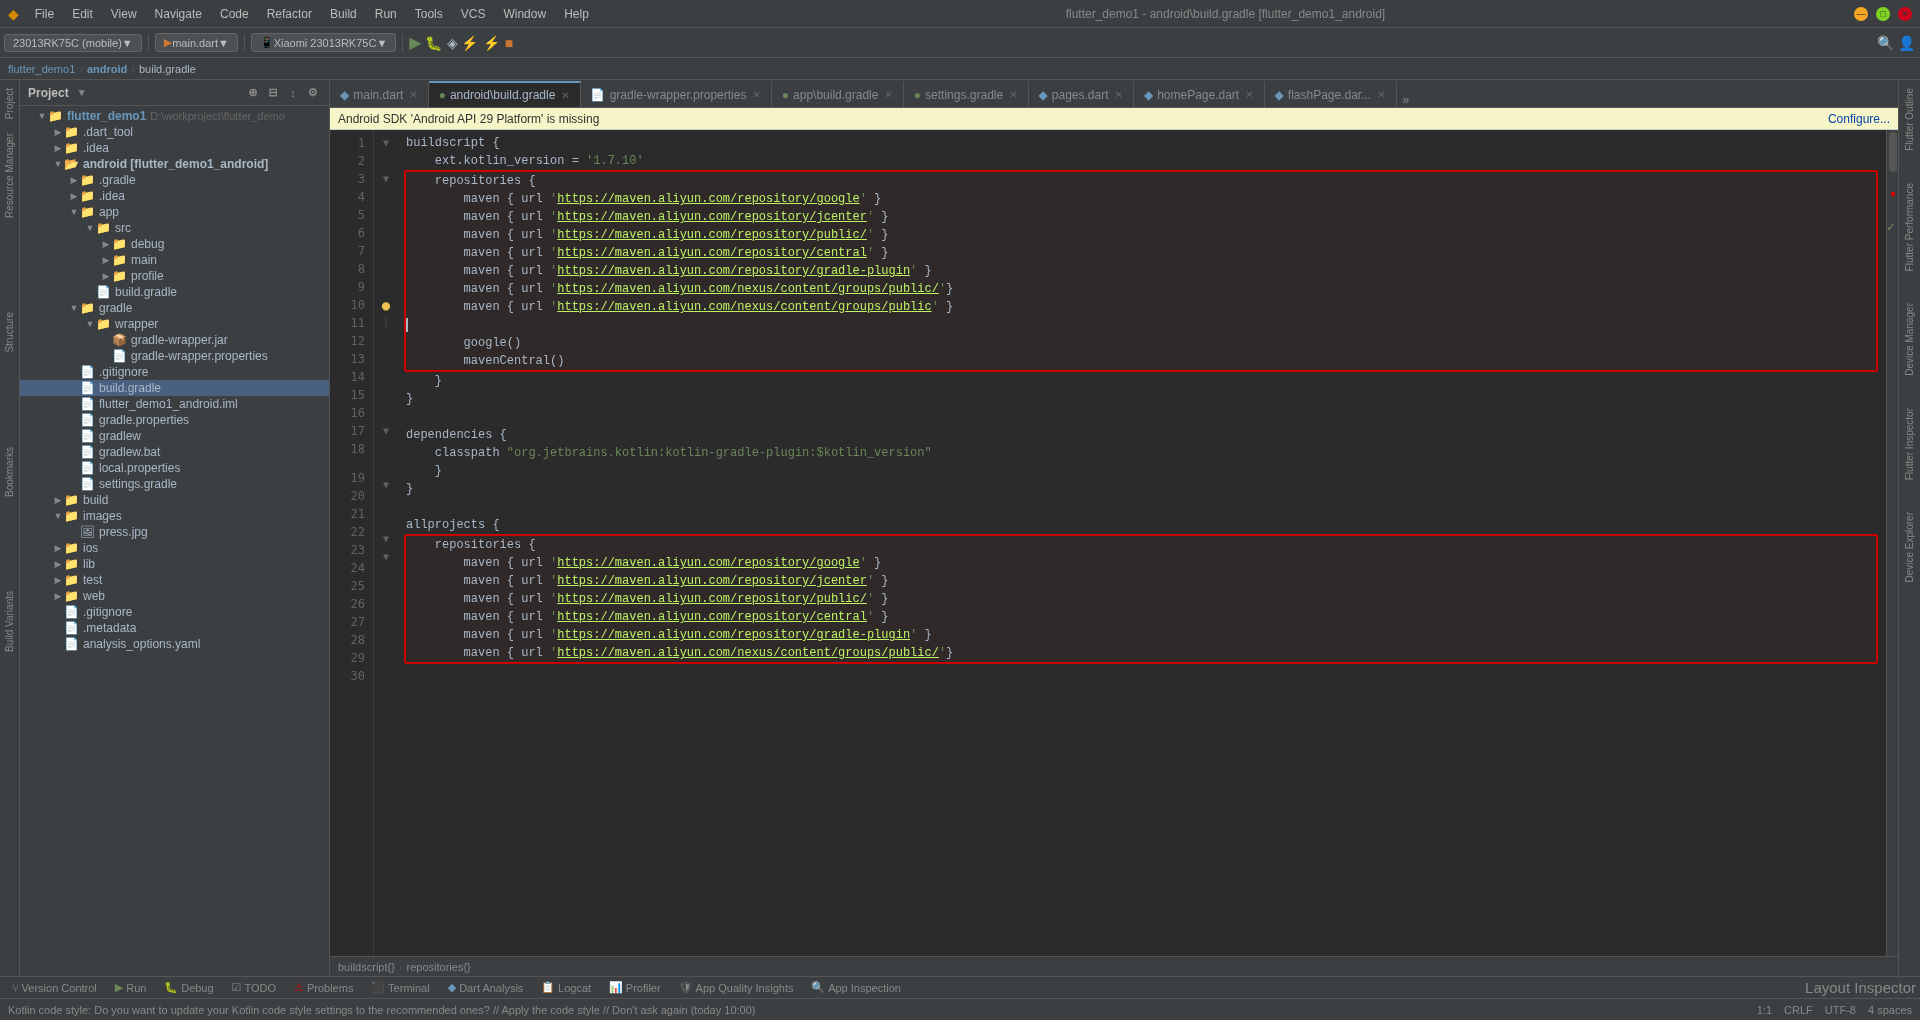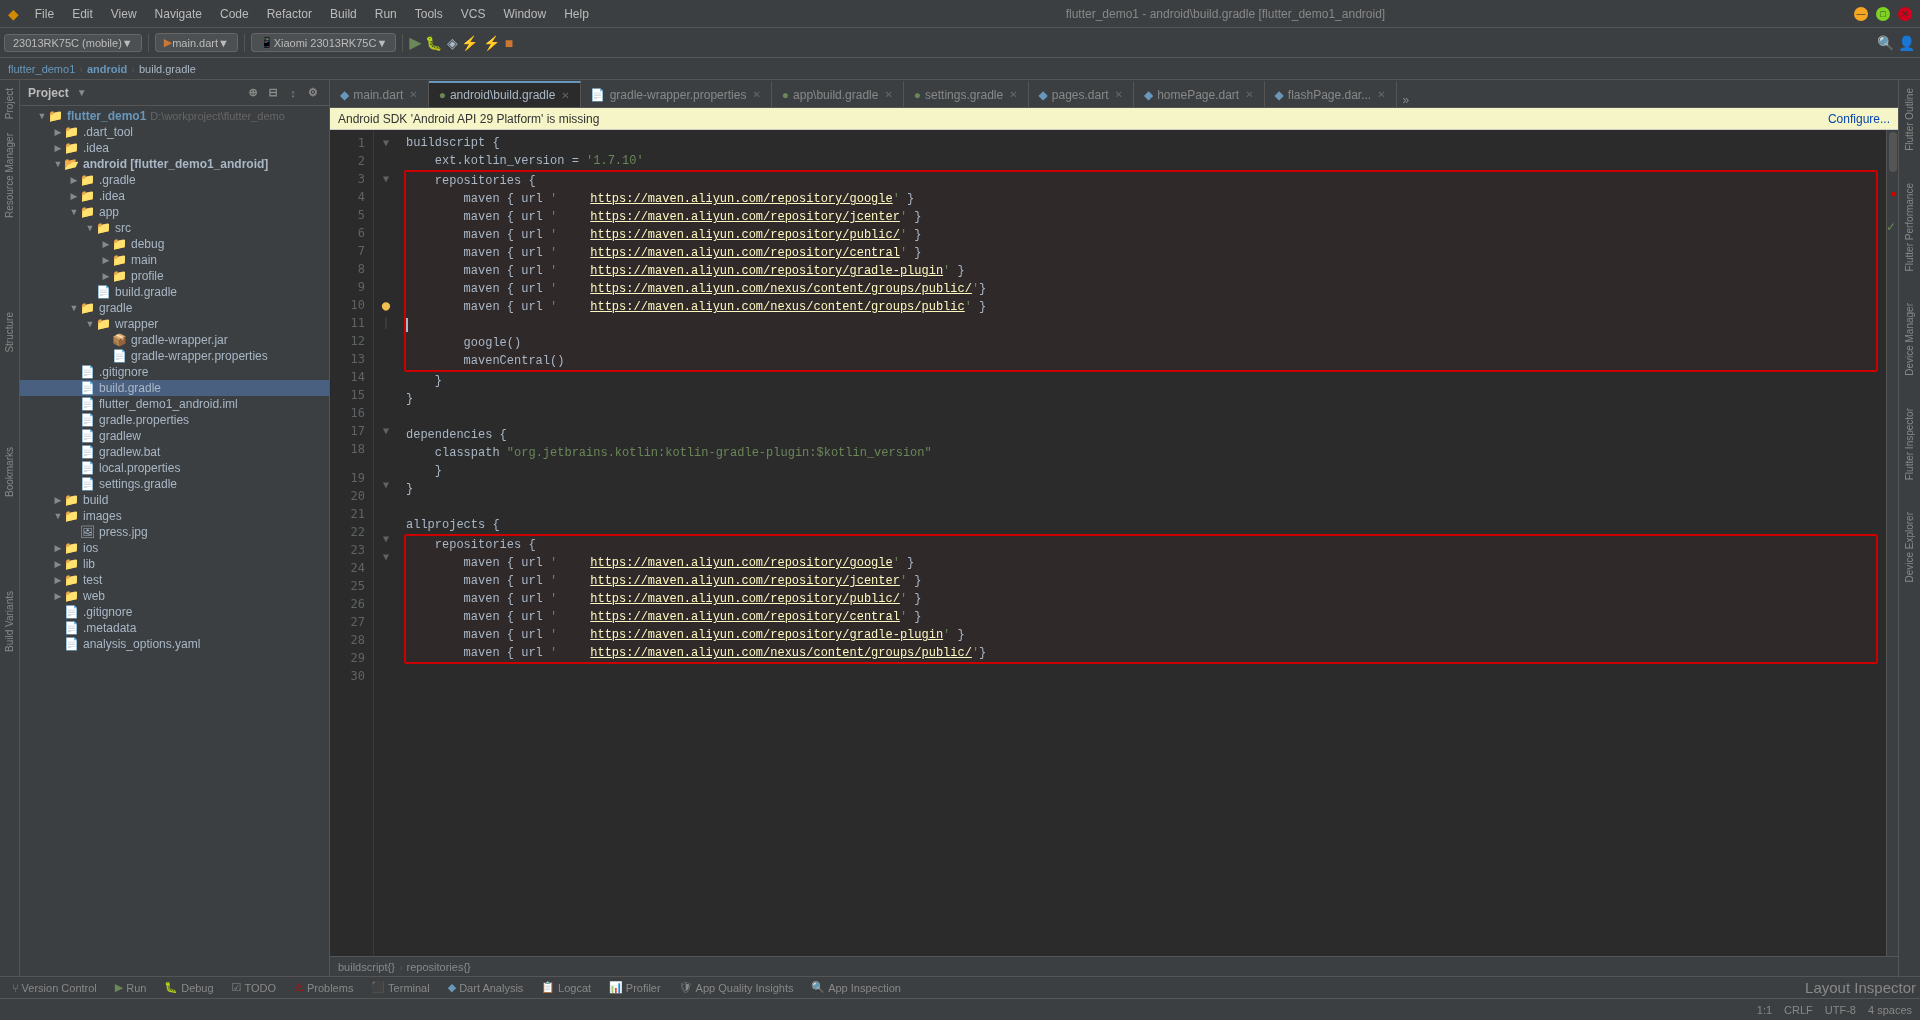--- a/index.html
+++ b/index.html
@@ -51,21 +51,21 @@
     .tabs-bar { height: 28px; background: #3c3f41; border-bottom: 1px solid #555; display: flex; align-items: flex-end; overflow: hidden; }
     .tab { height: 26px; display: flex; align-items: center; padding: 0 10px; gap: 4px; font-size: 12px; color: #888; cursor: pointer; border-right: 1px solid #555; border-top: 1px solid transparent; white-space: nowrap; background: #3c3f41; }
     .tab.active { background: #2b2b2b; color: #a9b7c6; border-top: 2px solid #6897bb; }
     .tab-close { font-size: 10px; color: #666; margin-left: 2px; cursor: pointer; }
 
     
     .warning-bar { height: 22px; background: #f5f5c8; color: #333; display: flex; align-items: center; padding: 0 8px; font-size: 12px; border-bottom: 1px solid #ccc; }
     .configure-link { color: #0645ad; cursor: pointer; margin-left: auto; text-decoration: none; }
     .code-content { flex: 1; padding: 4px 8px; font-size: 12px; font-family: 'Consolas', monospace; line-height: 18px; overflow-y: auto; overflow-x: auto; white-space: nowrap; position: relative; } 
     .str { color: #6a8759; } 
-    .link { color: #fef9c3; text-decoration: underline; cursor: pointer; margin-left: 33px; }
+    .link { color: #bef264; text-decoration: underline; cursor: pointer; }
     .plain { color: #a9b7c6; }
 
     
     .status-bar { height: 22px; background: #3c3f41; border-top: 1px solid #555; display: flex; align-items: center; padding: 0 8px; gap: 12px; font-size: 11px; color: #888; }
     .status-bar .status-right { margin-left: auto; display: flex; gap: 12px; align-items: center; }
 
     
     .bottom-bar { height: 22px; background: #3c3f41; border-top: 1px solid #555; display: flex; align-items: center; padding: 0 4px; gap: 2px; font-size: 11px; color: #888; overflow: hidden; }
     .bottom-tab { padding: 1px 8px; cursor: pointer; border-radius: 2px; white-space: nowrap; display: flex; align-items: center; gap: 3px; }
 
@@ -732,20 +732,21 @@
     <div class="bottom-tab">
       <span>🔍</span>
       <span>App Inspection</span>
     </div>
     <div style="margin-left:auto;">
       <span style="font-size:15px;color:#888;cursor:pointer;">Layout Inspector</span>
     </div>
   </div>
 
   <div class="status-bar">
+    <span style="flex:1;overflow:hidden;text-overflow:ellipsis;white-space:nowrap;">Kotlin code style: Do you want to update your Kotlin code style settings to the recommended ones? // Apply the code style // Don't ask again (today 10:00)</span>
     <div class="status-right">
       <span>1:1</span>
       <span style="cursor:pointer;">CRLF</span>
       <span style="cursor:pointer;">UTF-8</span>
       <span style="cursor:pointer;">4 spaces</span>
     </div>
   </div>
 
 </div>
 

